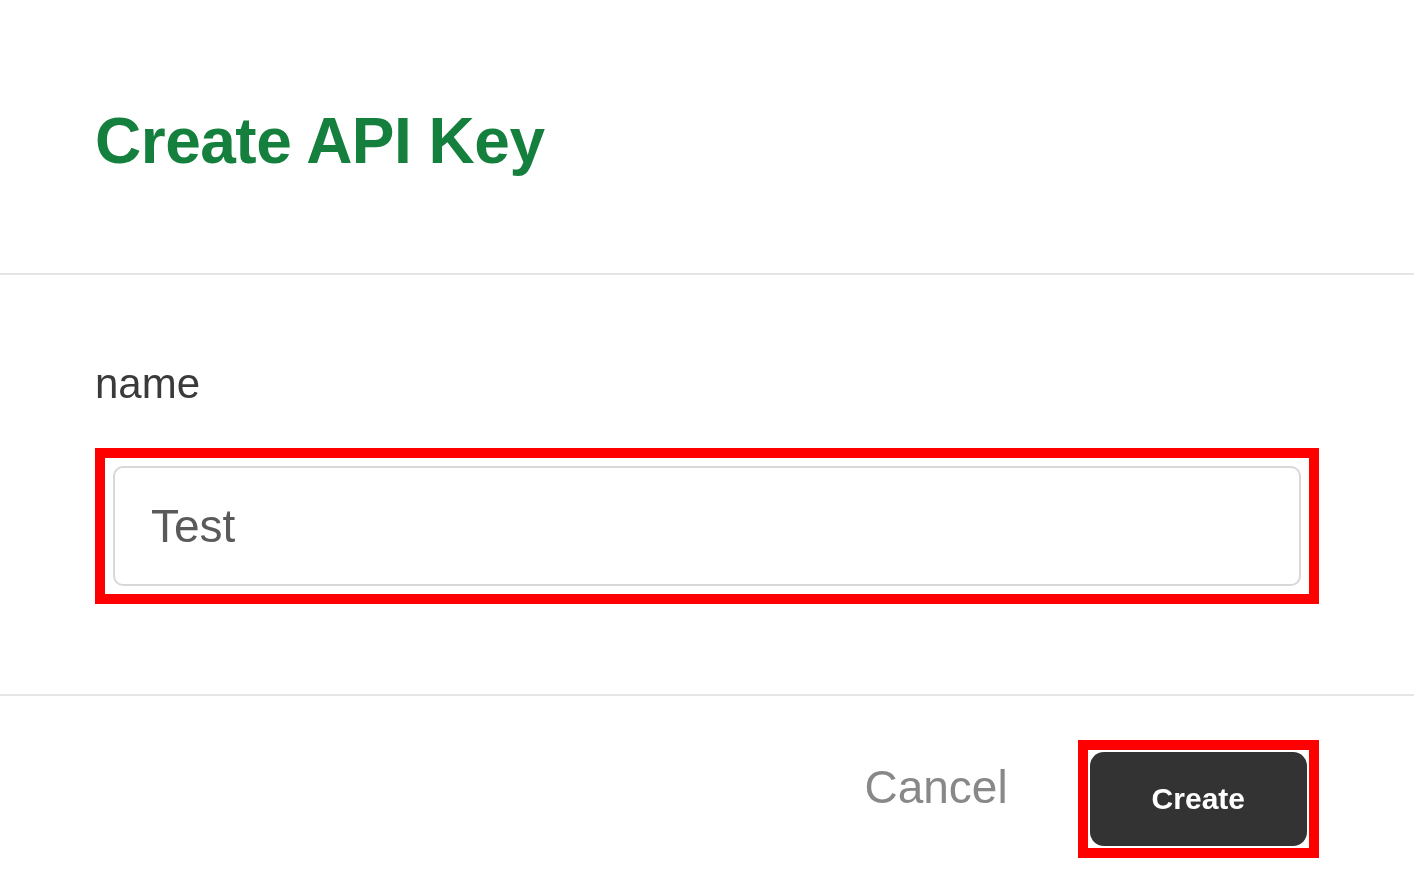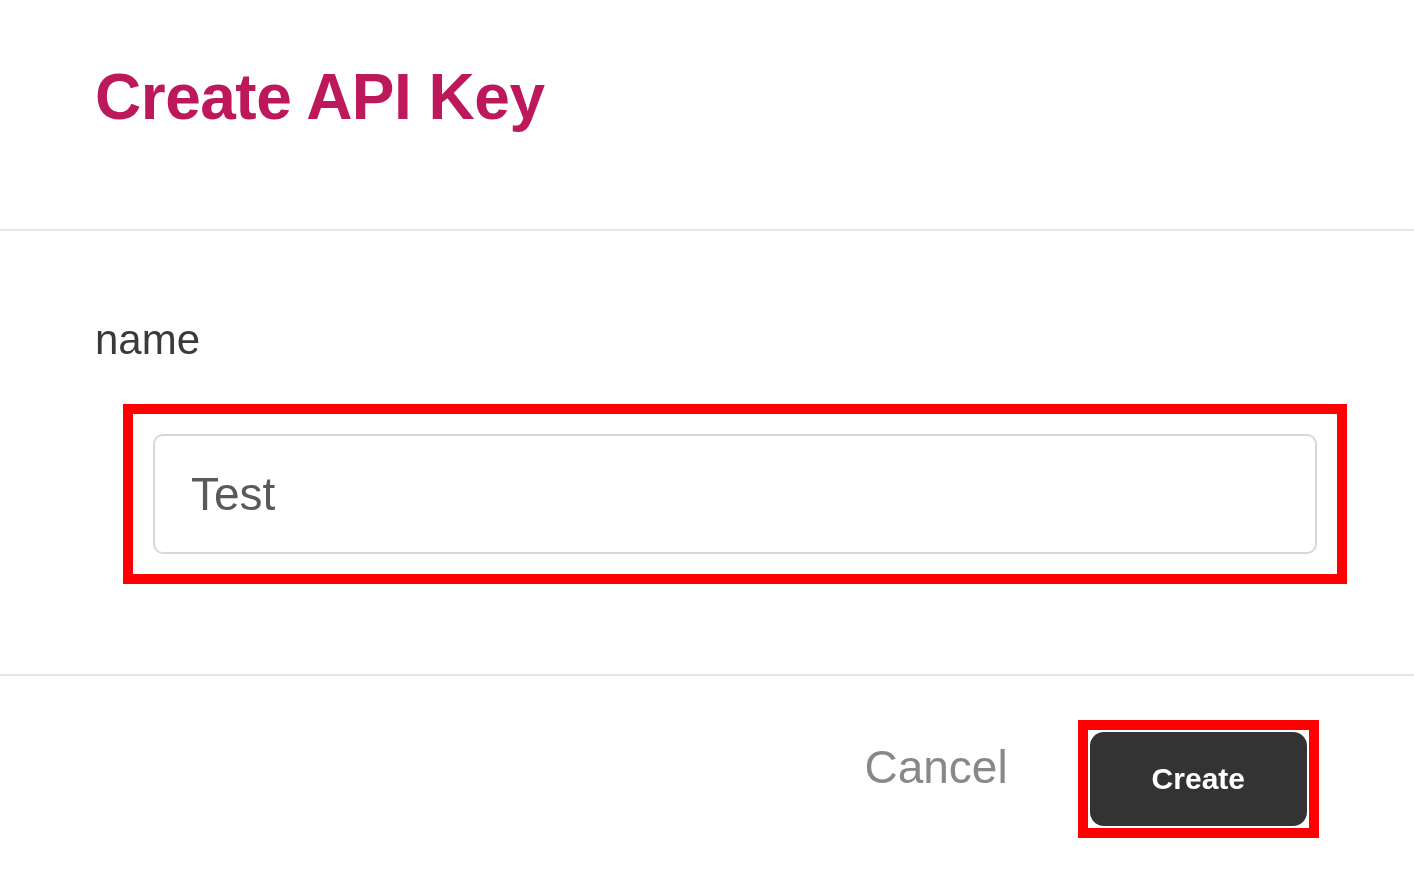--- a/index.html
+++ b/index.html
@@ -14,40 +14,40 @@
       height: 877px;
       position: relative;
     }
     .dialog-header {
       padding: 60px 95px 95px 95px;
       border-bottom: 2px solid #e5e5e5;
     }
     .dialog-title {
       font-size: 64px;
       font-weight: 700;
-      color: #be185d;
+      color: #15803d;
       letter-spacing: -0.5px;
+      margin-top: 44px;
     }
     .dialog-body {
       padding: 85px 95px 90px 95px;
       border-bottom: 2px solid #e5e5e5;
     }
     .field-label {
       font-size: 42px;
       font-weight: 400;
       color: #3a3a3a;
       margin-bottom: 40px;
       display: block;
     }
     .highlight-box-input {
       border: 10px solid #ff0000;
-      padding: 20px;
+      padding: 8px;
       display: inline-block;
       width: 100%;
-      margin-left: 28px;
     }
     .text-input {
       width: 100%;
       height: 120px;
       padding: 0 36px;
       font-size: 46px;
       color: #5a5a5a;
       border: 2px solid #d8d8d8;
       border-radius: 10px;
       outline: none;

